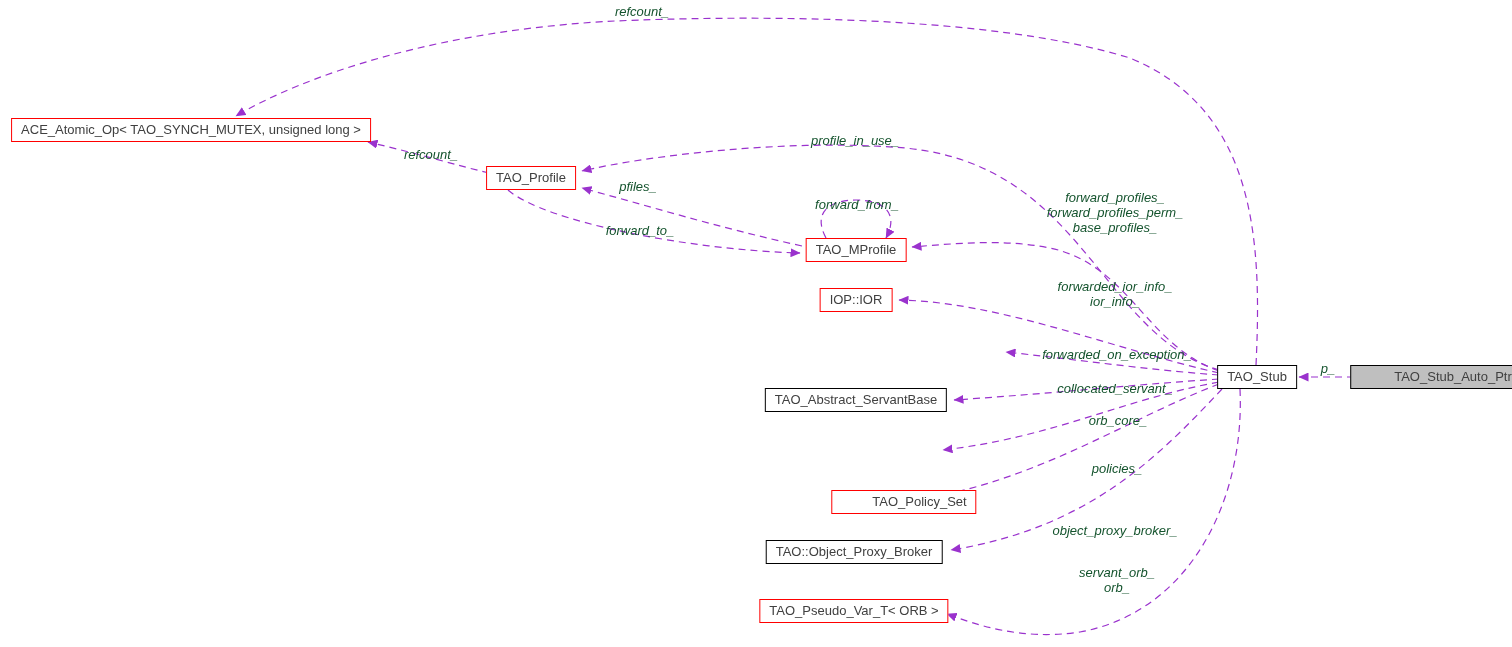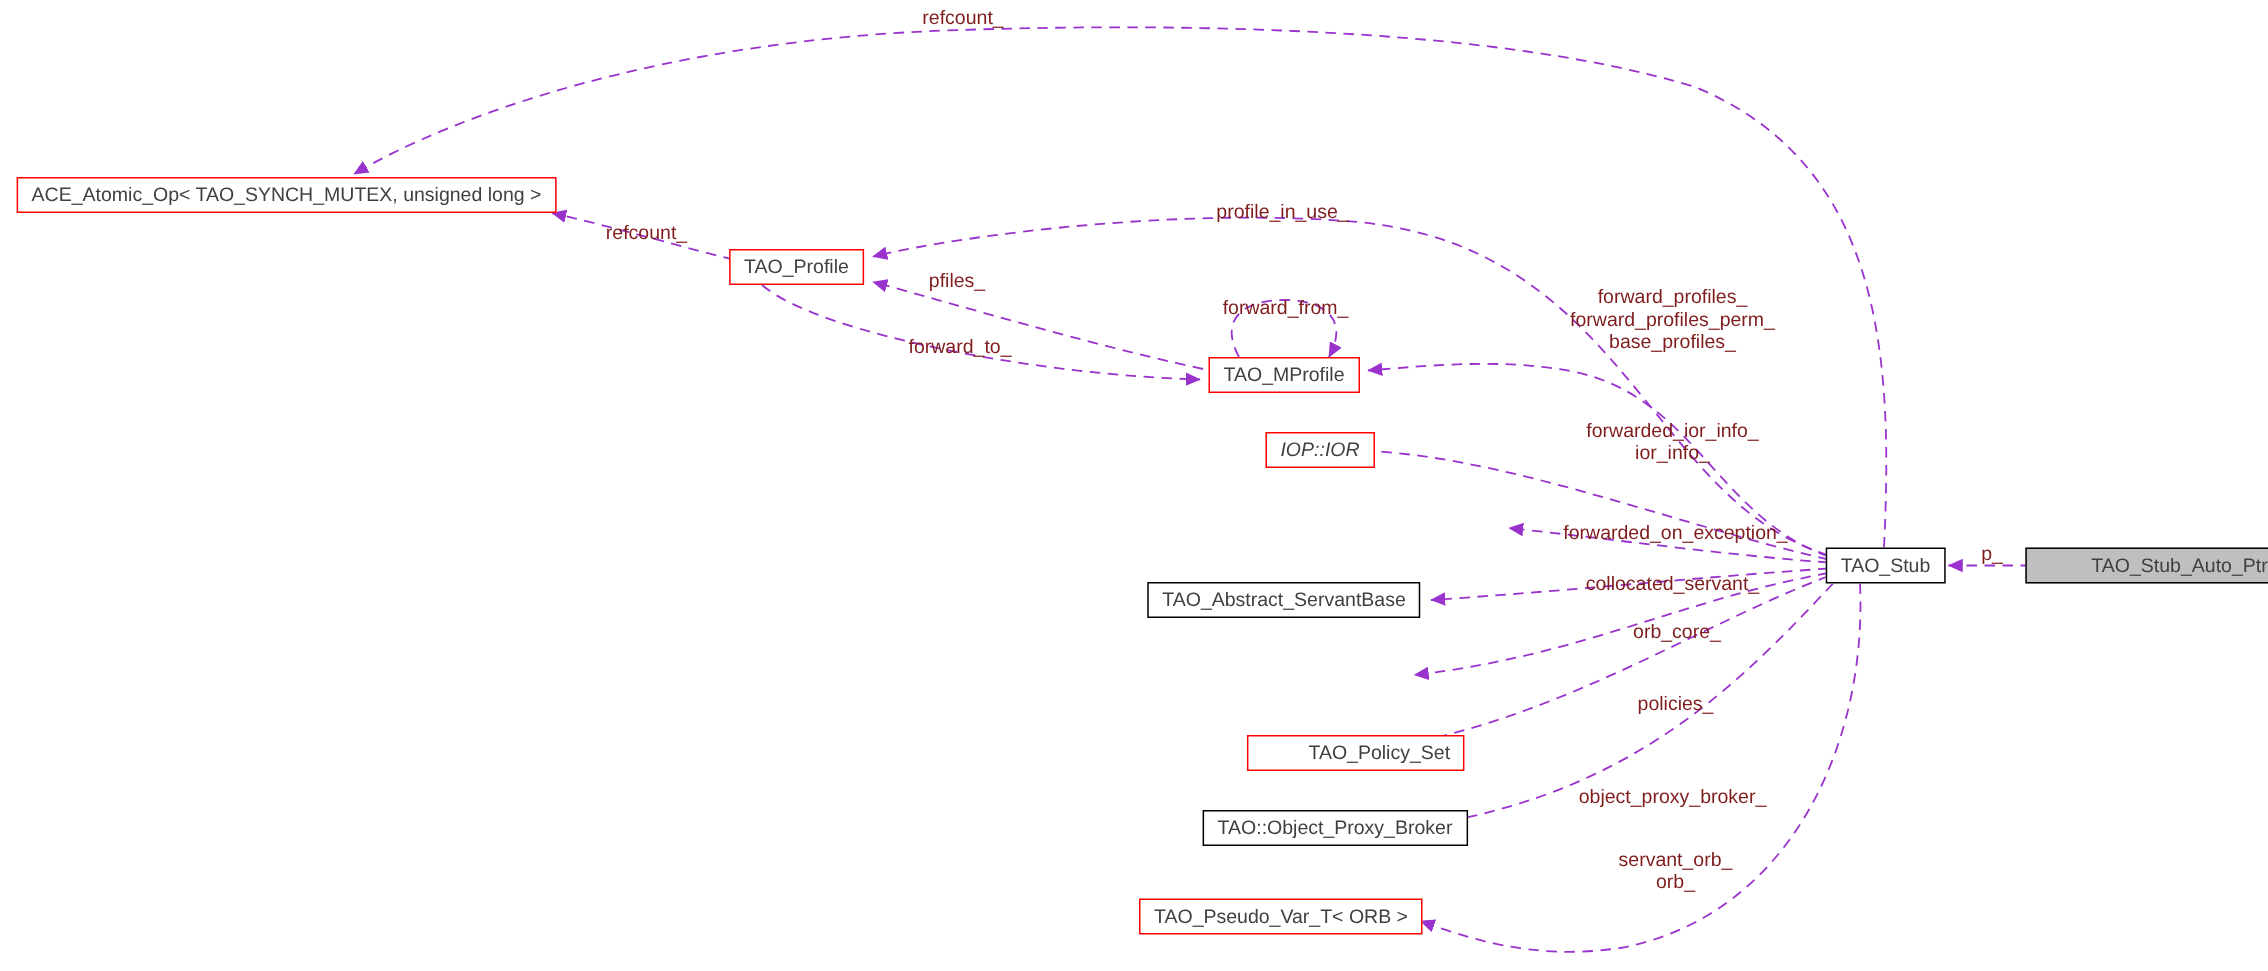--- a/index.html
+++ b/index.html
@@ -24,24 +24,25 @@
     text-align:center;
     cursor:pointer;
   }
   .node.red{border-color:#ff0000;}
   .node.main{background:#bfbfbf;border-color:#000000;cursor:default;}
   .edge-label{
     position:absolute;
     transform:translateX(-50%);
     font-size:13px;
     line-height:15px;
-    color:#7f1d1d;
+    color:#14532d;
     white-space:pre-line;
     text-align:center;
     pointer-events:none;
+    font-style:italic;
   }
   path.edge{
     fill:none;
     stroke:#9a32cd;
     stroke-width:1.2;
     stroke-dasharray:7,5;
   }
 </style>
 </head>
 <body>
@@ -67,24 +68,24 @@
     <path class="edge" d="M 1219,382 C 1120,400 1055,437 943,450" marker-end="url(#arrow)"></path>
     <path class="edge" d="M 1219,384 C 1125,420 1040,480 917,500" marker-end="url(#arrow)"></path>
     <path class="edge" d="M 1222,389 C 1160,455 1090,528 951,550" marker-end="url(#arrow)"></path>
     <path class="edge" d="M 1240,389 C 1245,500 1190,612 1080,632 C 1020,641 975,624 947,614" marker-end="url(#arrow)"></path>
     <path class="edge" d="M 1366,377 L 1299,377" marker-end="url(#arrow)"></path>
   </svg>
 
   <div class="node red" style="left:191px;top:130px;">ACE_Atomic_Op&lt; TAO_SYNCH_MUTEX, unsigned long &gt;</div>
   <div class="node red" style="left:531px;top:178px;">TAO_Profile</div>
   <div class="node red" style="left:856px;top:250px;">TAO_MProfile</div>
-  <div class="node red" style="left:880px;top:300px;font-style:italic;">IOP::IOR</div>
+  <div class="node red" style="left:856px;top:300px;">IOP::IOR</div>
   <div class="node" style="left:856px;top:400px;">TAO_Abstract_ServantBase</div>
   <div class="node red" style="left:904px;top:502px;padding-left:40px;">TAO_Policy_Set</div>
-  <div class="node" style="left:854px;top:552px;margin-left:36px;">TAO::Object_Proxy_Broker</div>
+  <div class="node" style="left:854px;top:552px;">TAO::Object_Proxy_Broker</div>
   <div class="node red" style="left:854px;top:611px;">TAO_Pseudo_Var_T&lt; ORB &gt;</div>
   <div class="node" style="left:1257px;top:377px;">TAO_Stub</div>
   <div class="node main" style="left:1436px;top:377px;padding-left:43px;">TAO_Stub_Auto_Ptr</div>
 
   <div class="edge-label" style="left:642px;top:4px;">refcount_</div>
   <div class="edge-label" style="left:431px;top:147px;">refcount_</div>
   <div class="edge-label" style="left:855px;top:133px;">profile_in_use_</div>
   <div class="edge-label" style="left:638px;top:179px;">pfiles_</div>
   <div class="edge-label" style="left:857px;top:197px;">forward_from_</div>
   <div class="edge-label" style="left:640px;top:223px;">forward_to_</div>

